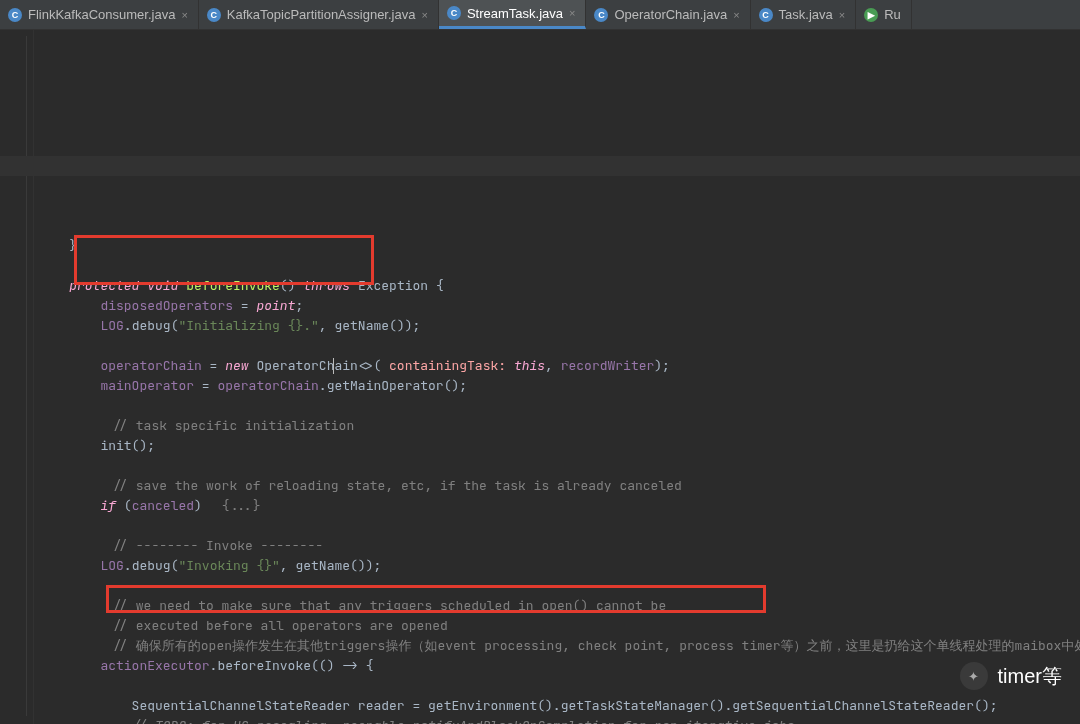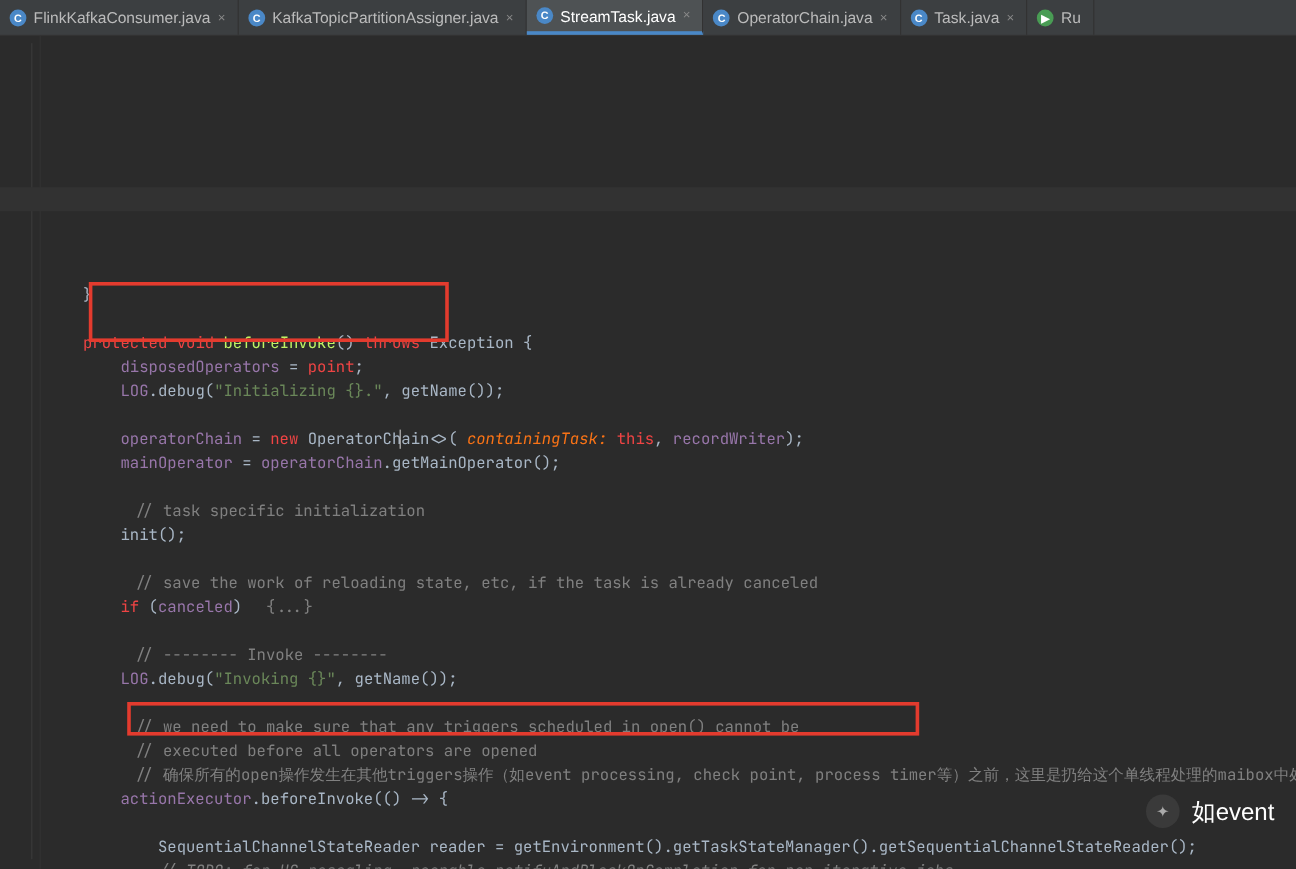--- a/index.html
+++ b/index.html
@@ -78,27 +78,27 @@
     left: 0;
     width: 1080px;
     height: 20px;
     background: #323232;
     z-index: 0;
   }
   .code {
     position: relative;
     z-index: 1;
   }
-  .kw { color: #ef4444; }
+  .kw { color: #f9a8d4; font-style: italic; }
   .fn { color: #bef264; }
   .str { color: #6a8759; }
   .com { color: #808080; margin-left: 12px; }
   .comital { color: #808080; font-style: italic; }
   .fld { color: #9876aa; }
-  .param { color: #f97316; font-style: italic; }
+  .param { color: #fca5a5; }
   .ident { color: #a9b7c6; }
   .under { text-decoration: underline; text-decoration-color: #6a6a6a; }
   .cursor {
     display: inline-block;
     width: 1px; height: 16px;
     background: #bbbbbb;
     vertical-align: text-bottom;
     margin-left: -1px;
   }
   .highlight-box {
@@ -207,14 +207,14 @@
 
 
 
 
 
   </div>
 </div>
 
 <div class="watermark">
   <span class="wm-icon">✦</span>
-  <span>如event</span>
+  <span>timer等</span>
 </div>
 
 </body></html>

